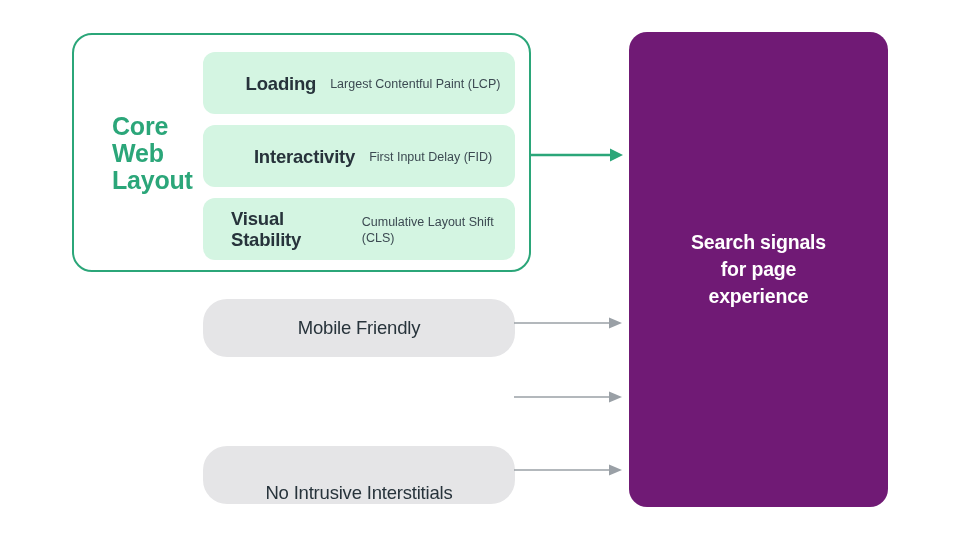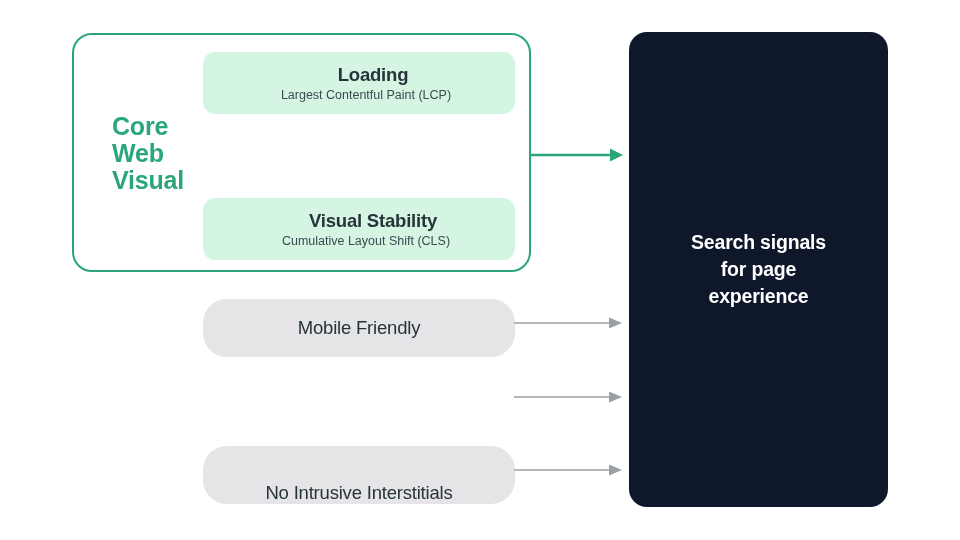--- a/index.html
+++ b/index.html
@@ -49,21 +49,21 @@
   
   .vital-card {
     position: absolute;
     left: 203px;
     width: 312px;
     height: 62px;
     background: #D4F5E2;
     border-radius: 12px;
     box-sizing: border-box;
     display: flex;
-    flex-direction: column;
+    flex-direction: row;
     align-items: center;
     justify-content: center;
   }
   .vital-card.v1 { top: 52px; }
   .vital-card.v2 { top: 125px; }
   .vital-card.v3 { top: 198px; }
   .vital-title {
     color: #27333B;
     font-size: 18.5px;
     font-weight: bold;
@@ -104,21 +104,21 @@
     letter-spacing: -0.2px;
   }
 
   
   .blue-panel {
     position: absolute;
     left: 629px;
     top: 32px;
     width: 259px;
     height: 475px;
-    background: #0f172a;
+    background: #701a75;
     border-radius: 18px;
     display: flex;
     align-items: center;
     justify-content: center;
   }
   .blue-text {
     color: #ffffff;
     font-size: 19.5px;
     font-weight: bold;
     line-height: 27px;
@@ -140,28 +140,32 @@
 </head>
 <body>
 
 <div id="stage">
 
   <div class="cwv-container"></div>
 
   <div class="cwv-label">
     <span>Core</span>
     <span>Web</span>
-    <span>Visual</span>
+    <span>Layout</span>
   </div>
 
   <div class="vital-card v1">
     <div class="vital-title">Loading</div>
     <div class="vital-sub">Largest Contentful Paint (LCP)</div>
   </div>
 
+  <div class="vital-card v2">
+    <div class="vital-title">Interactivity</div>
+    <div class="vital-sub">First Input Delay (FID)</div>
+  </div>
 
   <div class="vital-card v3">
     <div class="vital-title">Visual Stability</div>
     <div class="vital-sub">Cumulative Layout Shift (CLS)</div>
   </div>
 
   <div class="gray-card g1">
     <div class="gray-label">Mobile Friendly</div>
   </div>
   <div class="gray-card g3">

